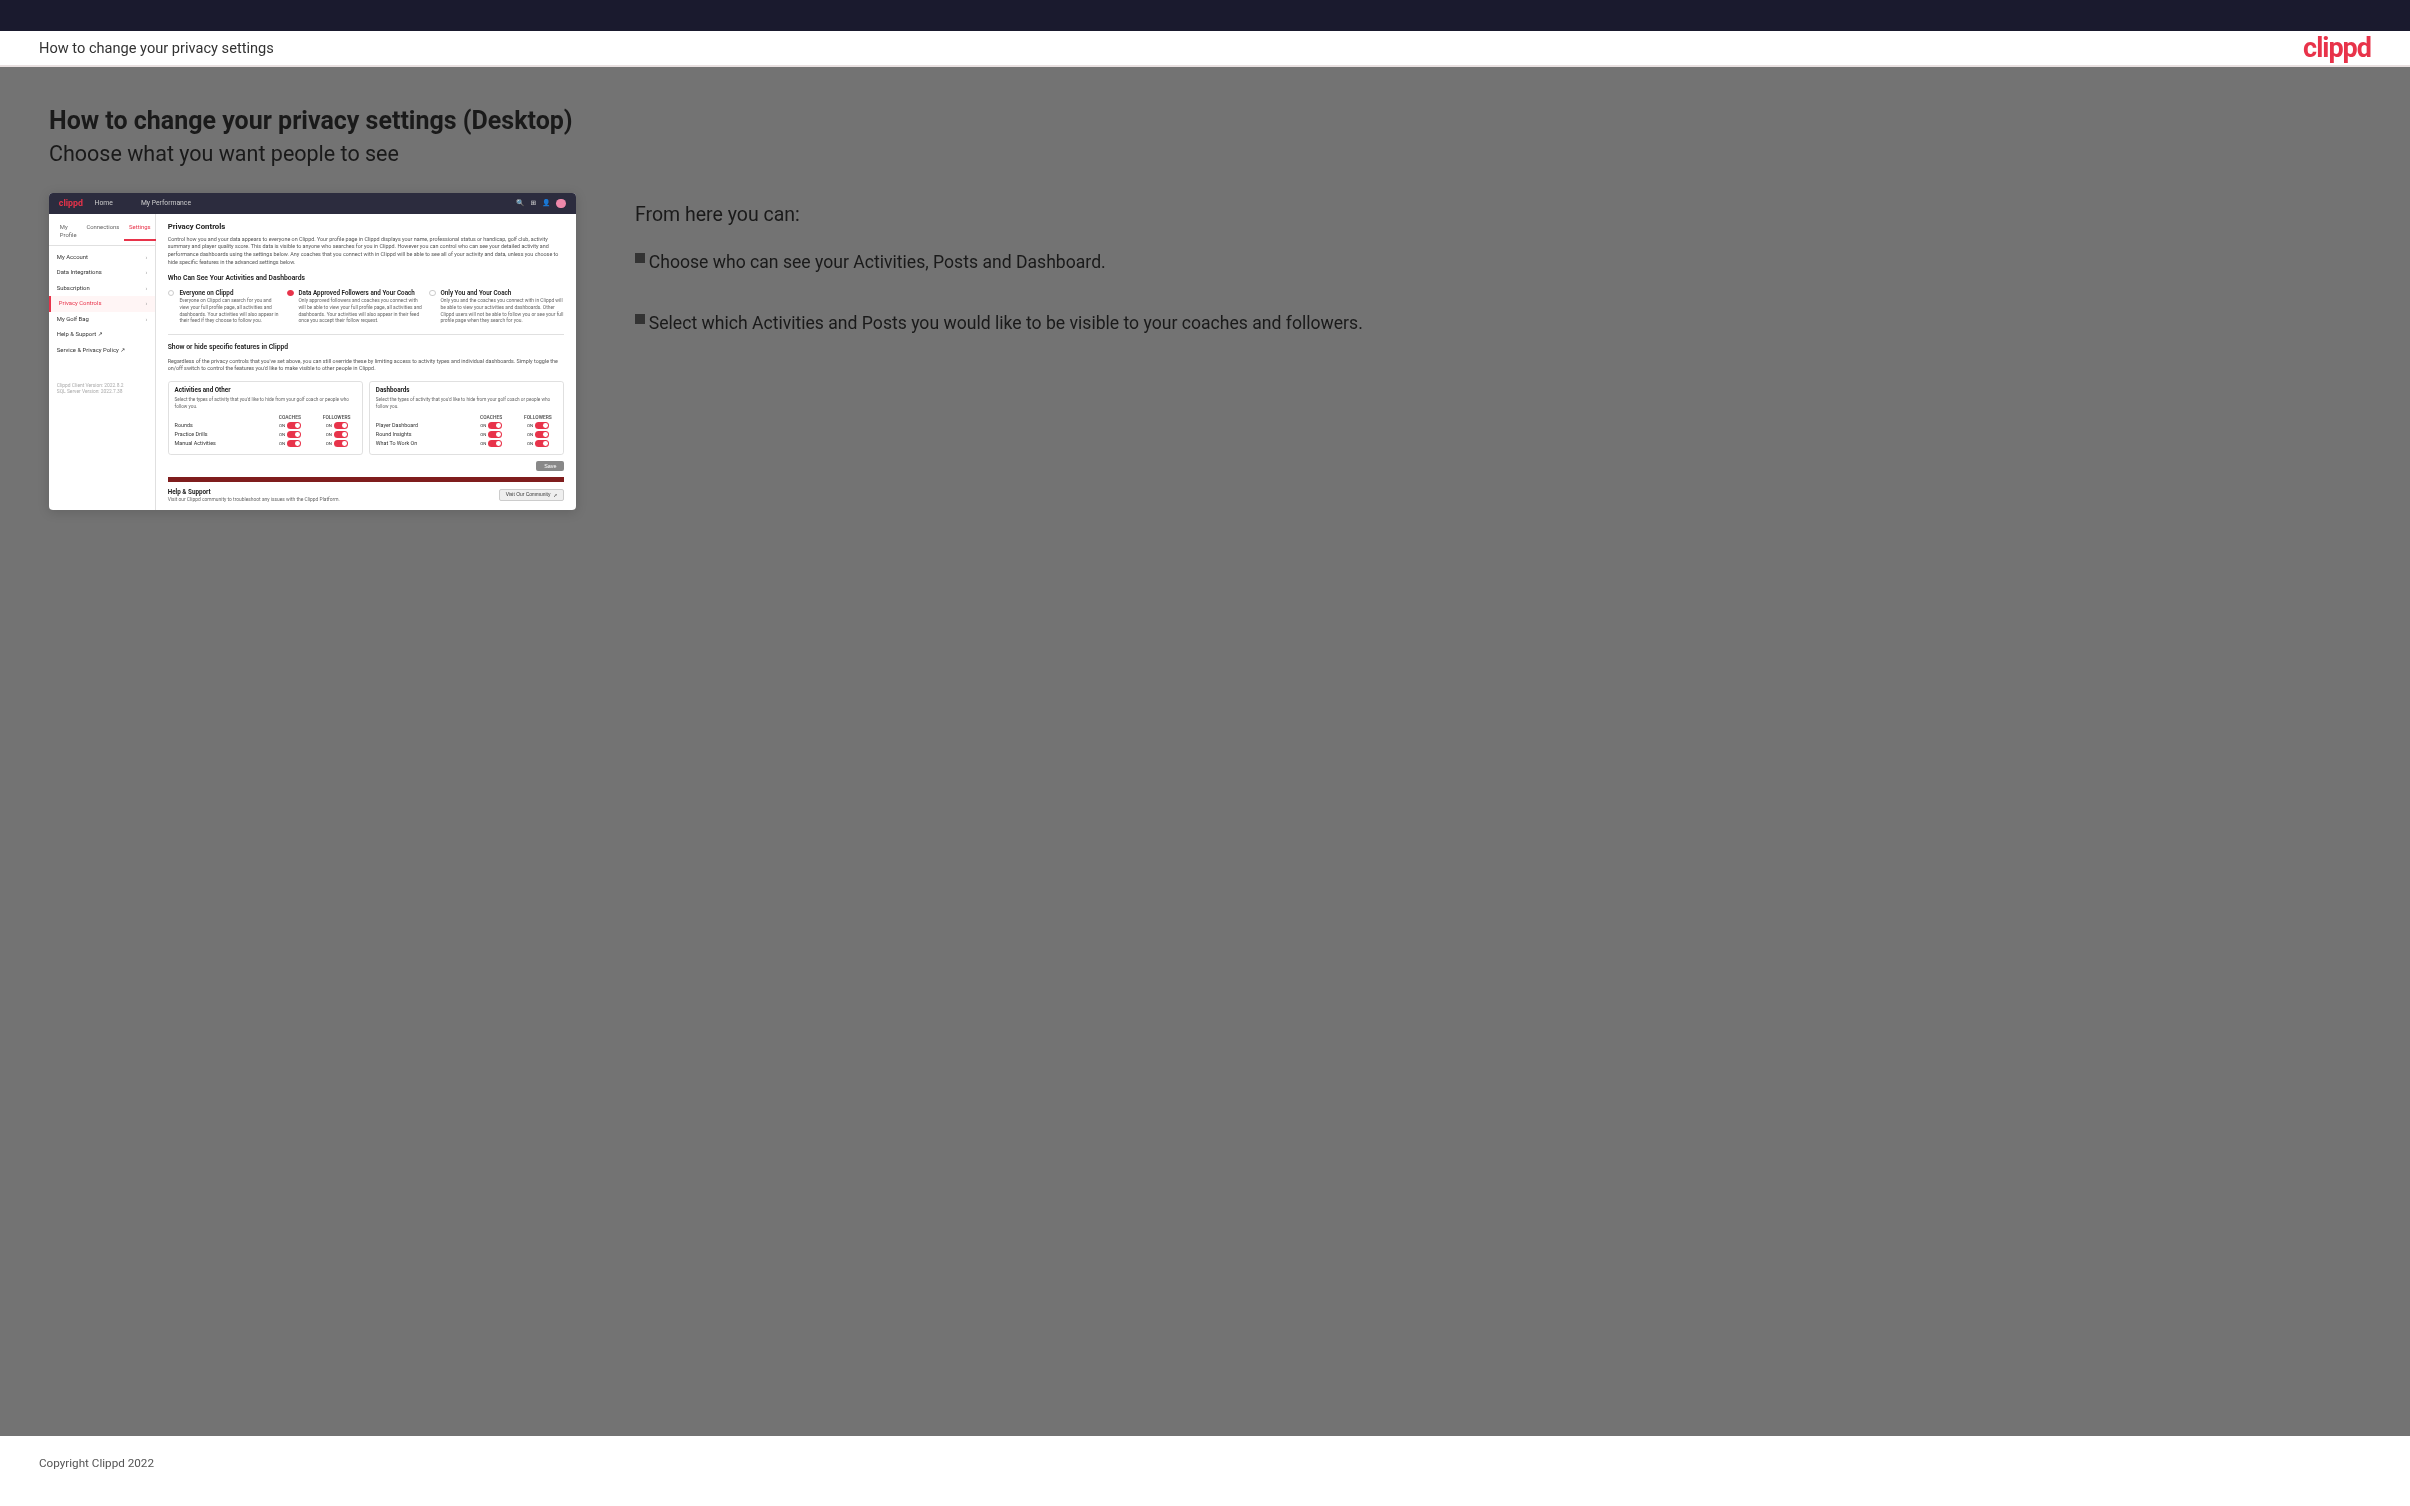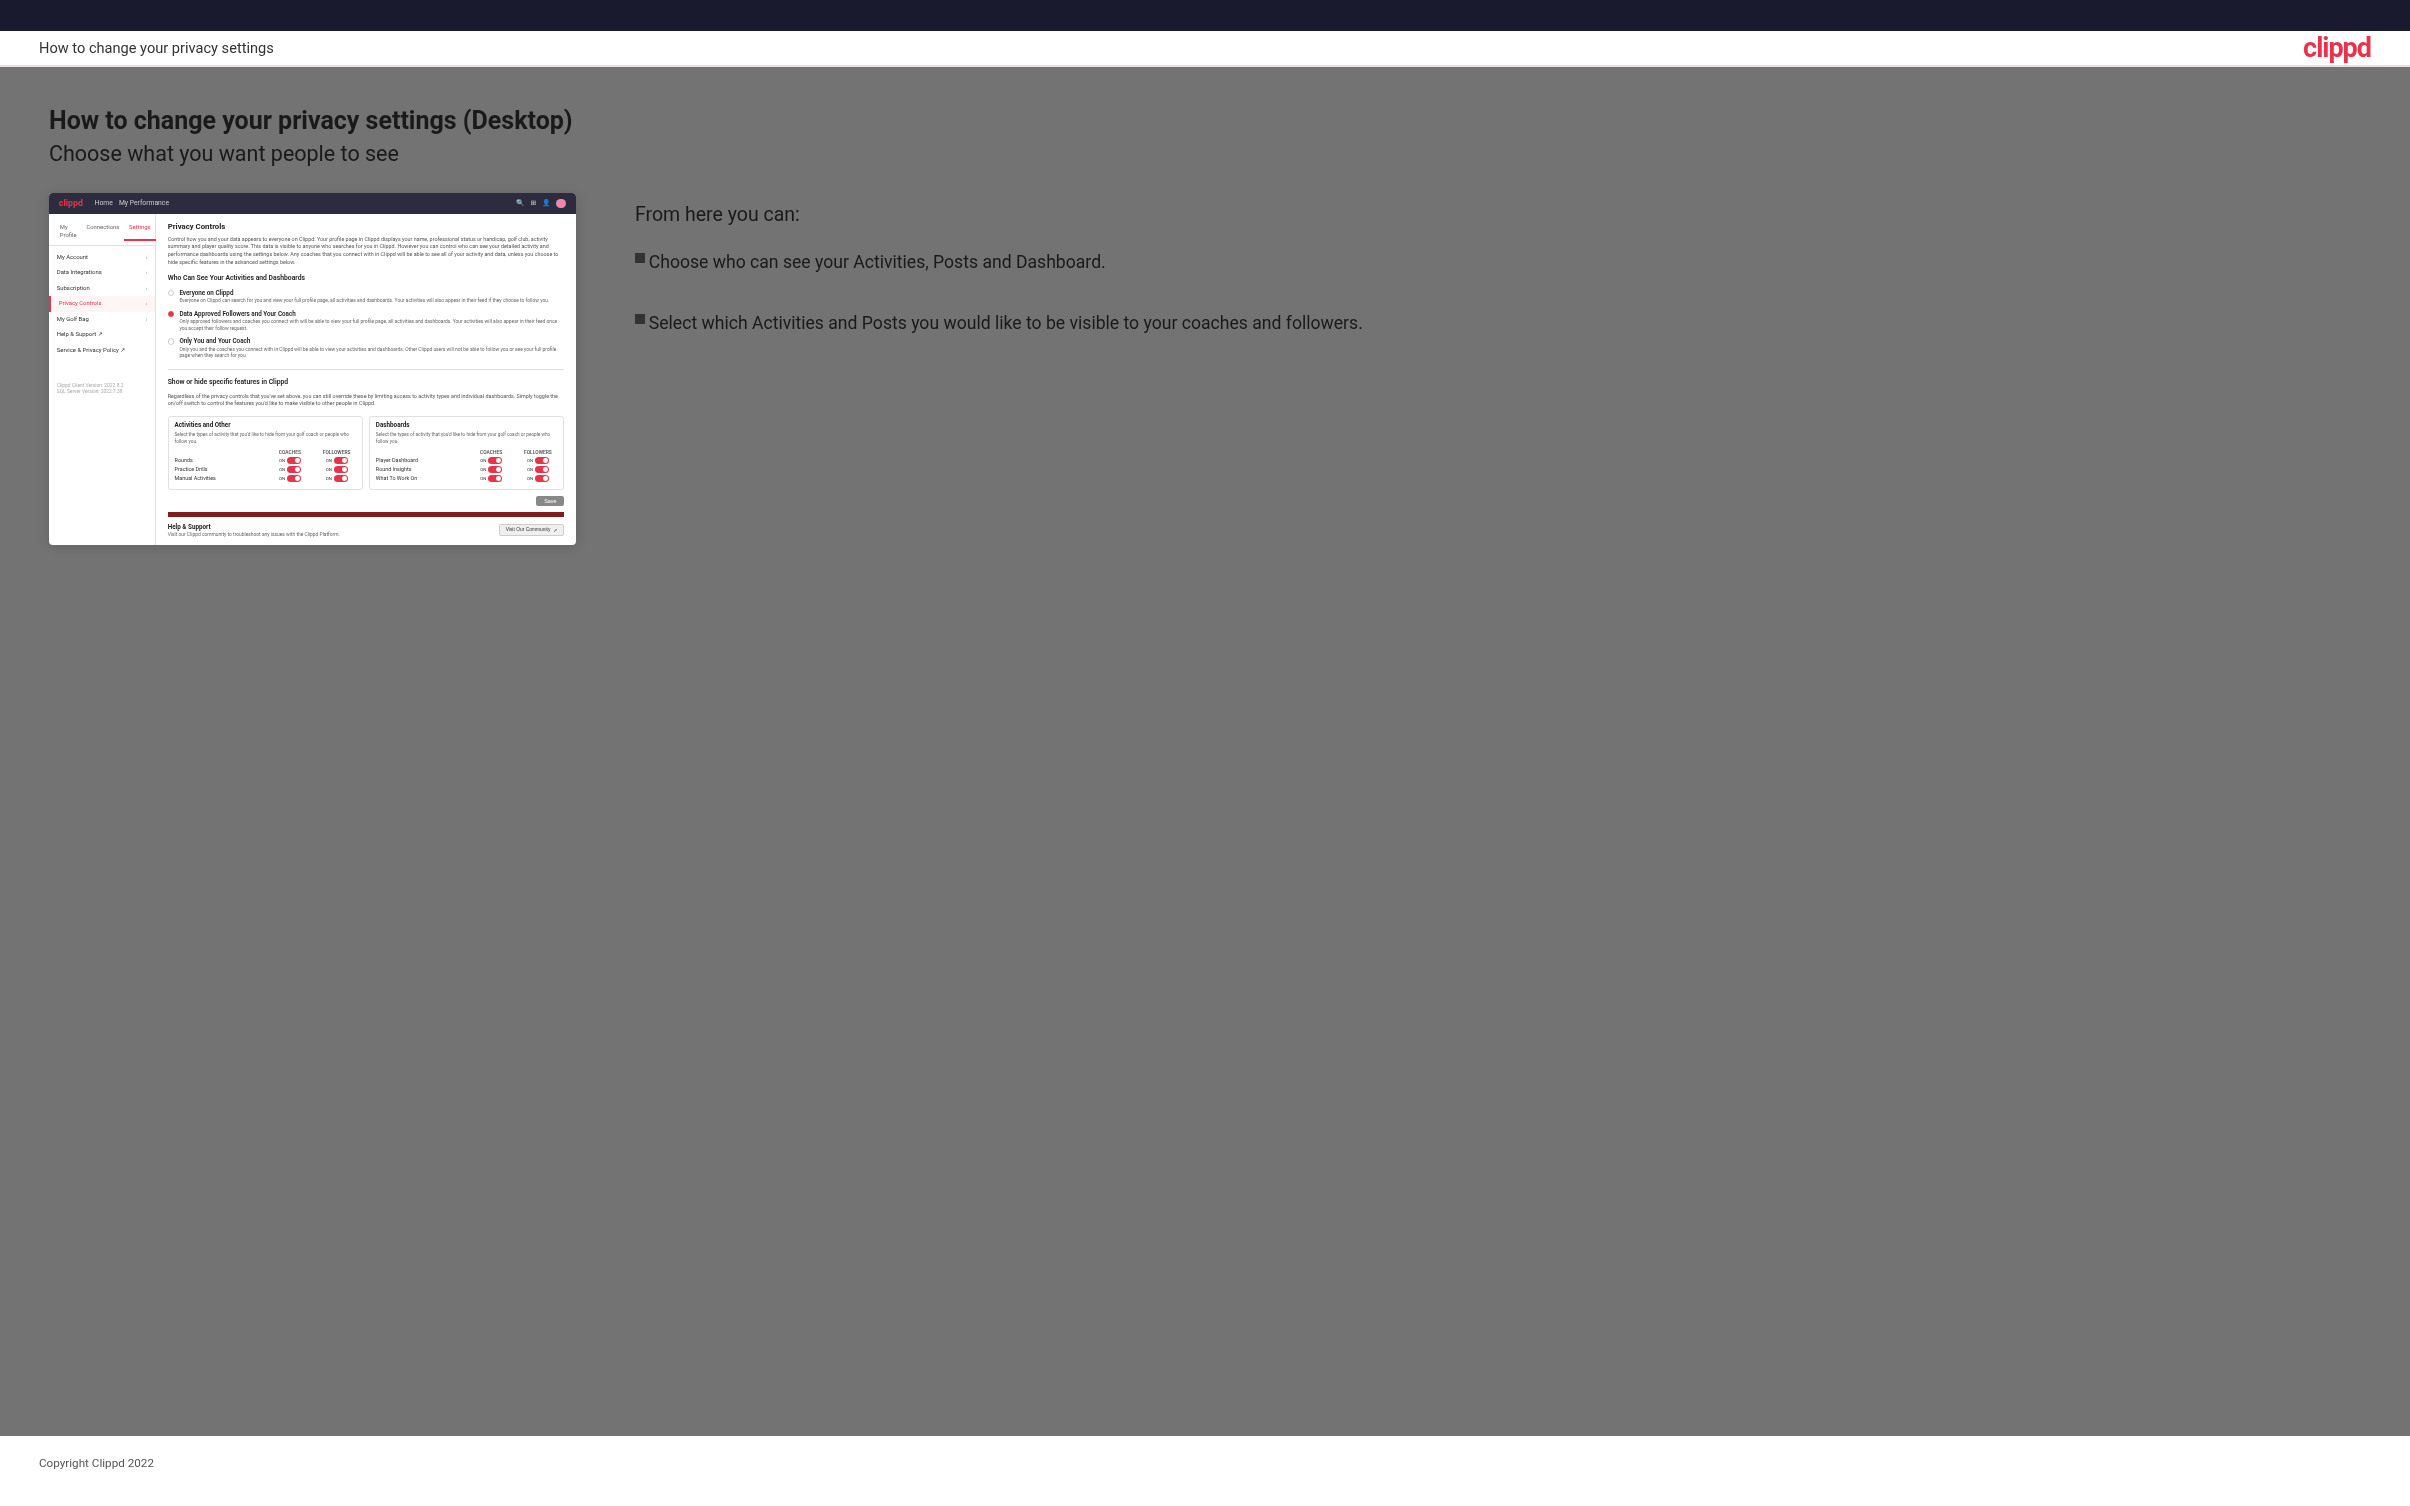--- a/index.html
+++ b/index.html
@@ -84,21 +84,21 @@
       padding: 4.9px 9.8px;
       gap: 11.7px;
     }
     .app-nav-logo {
       color: #e8334a;
       font-weight: 700;
       font-size: 8.8px;
     }
     .app-nav-links {
       display: flex;
-      gap: 6px;
+      gap: 28px;
       text-align: right;
     }
     .app-nav-link {
       color: #ccc;
       font-size: 6.8px;
     }
     .app-nav-icons {
       margin-left: auto;
       display: flex;
       gap: 5.9px;
@@ -184,21 +184,21 @@
 
     .app-subsection-title {
       font-size: 6.8px;
       font-weight: 600;
       color: #222;
       margin-bottom: 5.9px;
     }
 
     .radio-group {
       display: flex;
-      flex-direction: column;
+      flex-direction: row;
       gap: 5.9px;
       margin-bottom: 9.8px;
     }
 
     .radio-item {
       display: flex;
       align-items: flex-start;
       gap: 4.9px;
     }
     .radio-circle {

